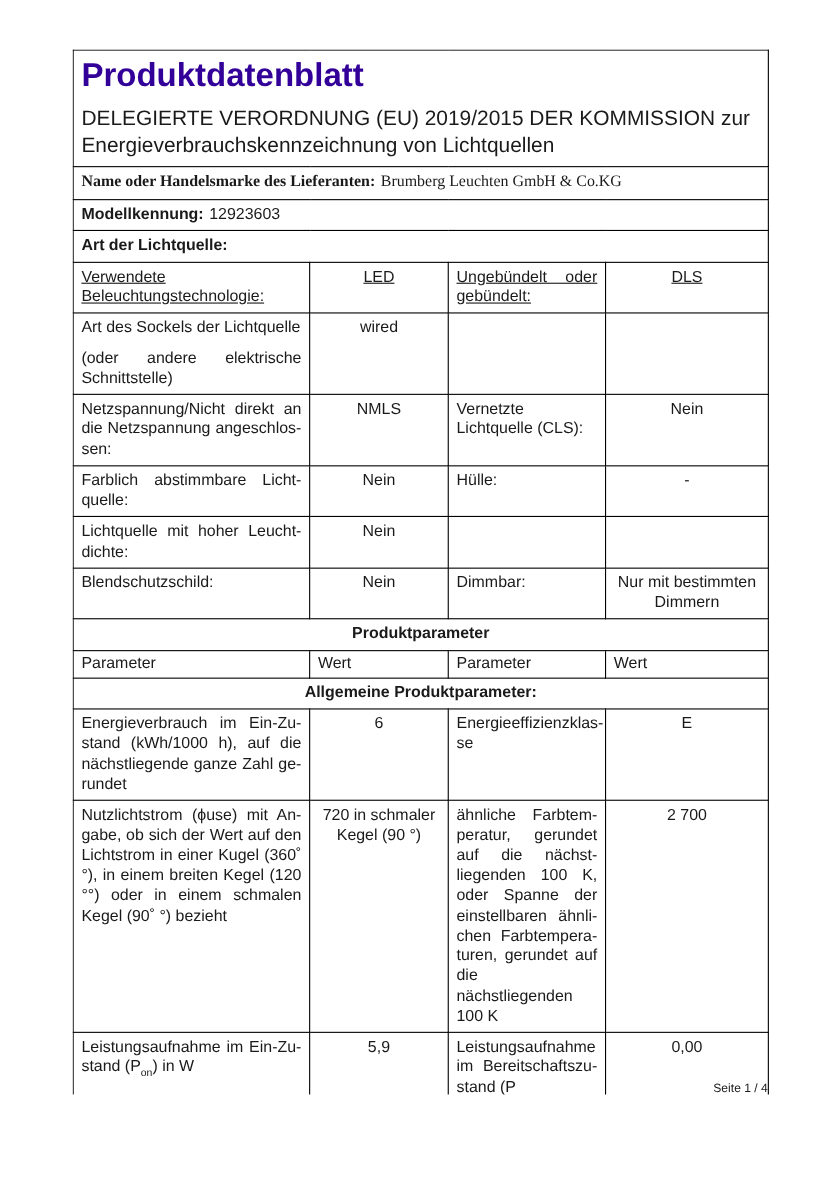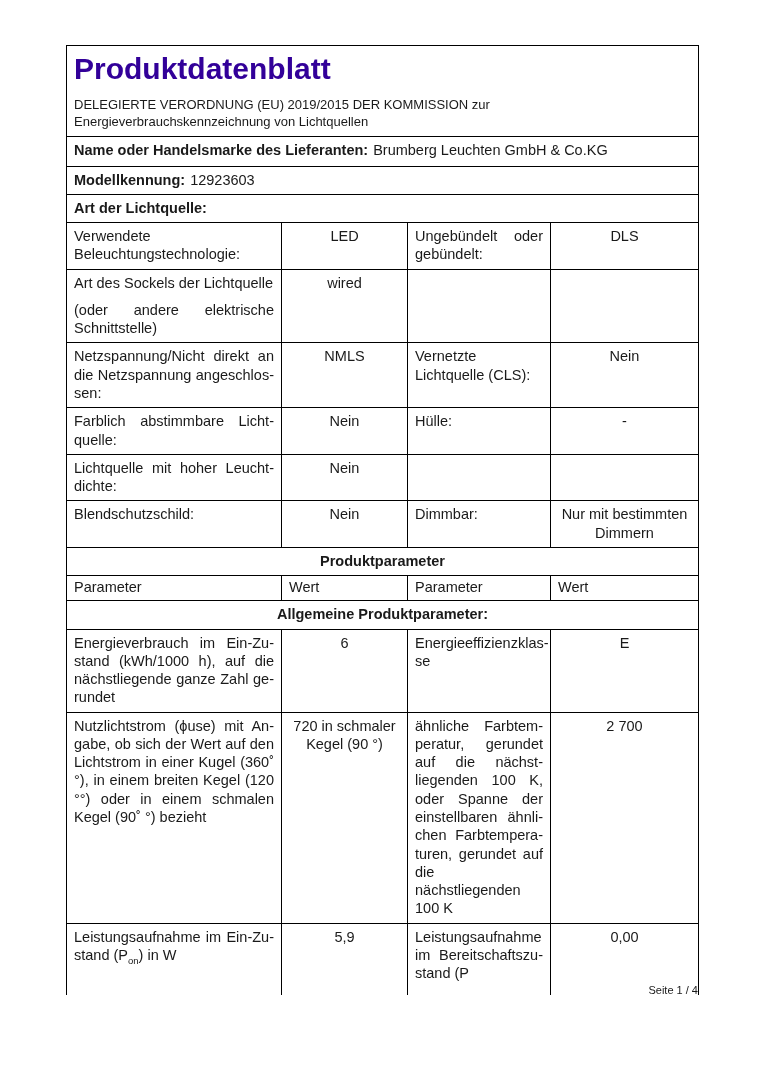--- a/index.html
+++ b/index.html
@@ -23,32 +23,32 @@
   }
   
   td.p{text-align:justify;hyphens:manual;}
   td.v{text-align:center;padding-left:4px;padding-right:4px;}
   td.full{text-align:left;}
   
   td.title-cell{padding:9px 10px 8px 9px;}
   .doc-title{
     font-size:30px;font-weight:bold;margin:0 0 9px 0;letter-spacing:0;
   }
-  .doc-sub{font-size:13px;line-height:1.3;}
+  .doc-sub{font-size:19px;line-height:1.3;}
   
   .lbl{font-weight:bold;}
   .val{margin-left:5px;}
   
   td.section{text-align:center;font-weight:bold;padding:2px 7px 3px 7px;}
   tr.cols-header td{padding:2px 7px 4px 7px;margin-top:44px;}
   .para2{margin-top:9px;}
   sub{font-size:9.5px;line-height:0;}
   
-  tr.h90{height:90px;padding-left:28px;} tr.h30{height:30px;} tr.h25{height:25px;}
-  tr.h42{height:42px;} tr.h62{height:62px;} tr.h40{height:40px;}
+  tr.h90{height:90px;padding-left:28px;} tr.h30{height:30px;font-family:Liberation Serif, serif;} tr.h25{height:25px;}
+  tr.h42{height:42px;text-decoration:underline;} tr.h62{height:62px;} tr.h40{height:40px;}
   tr.h21{height:21px;} tr.h22{height:22px;}
   tr.h80{height:80px;} tr.h187{height:187px;padding-left:32px;} tr.h99{height:99px;}
   .footer{
     position:absolute;right:66px;top:984px;
     font-size:11px;color:#1a1a1a;
   }
 </style>
 </head>
 <body>
 

